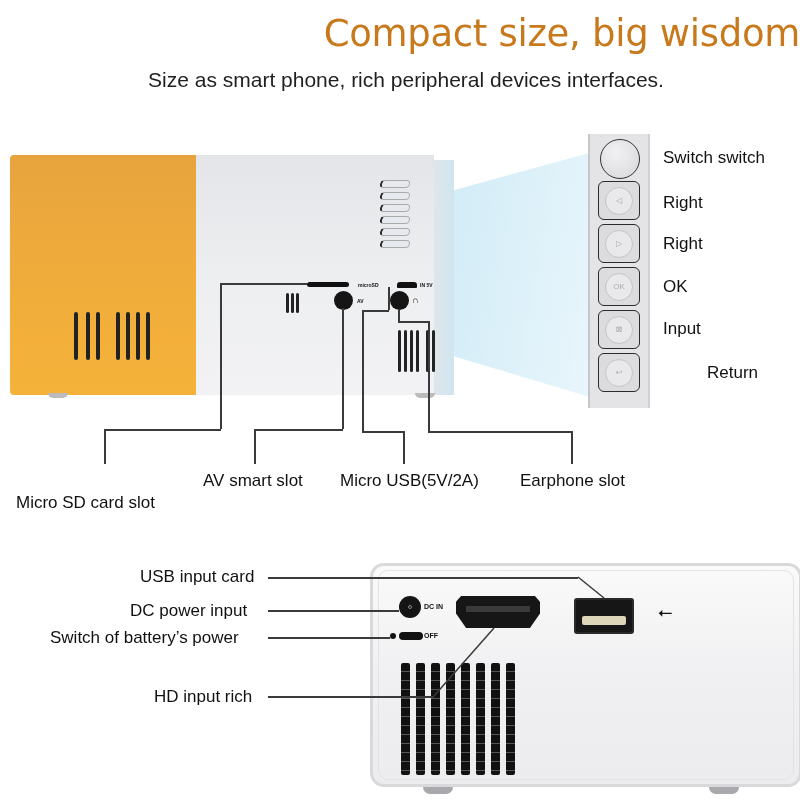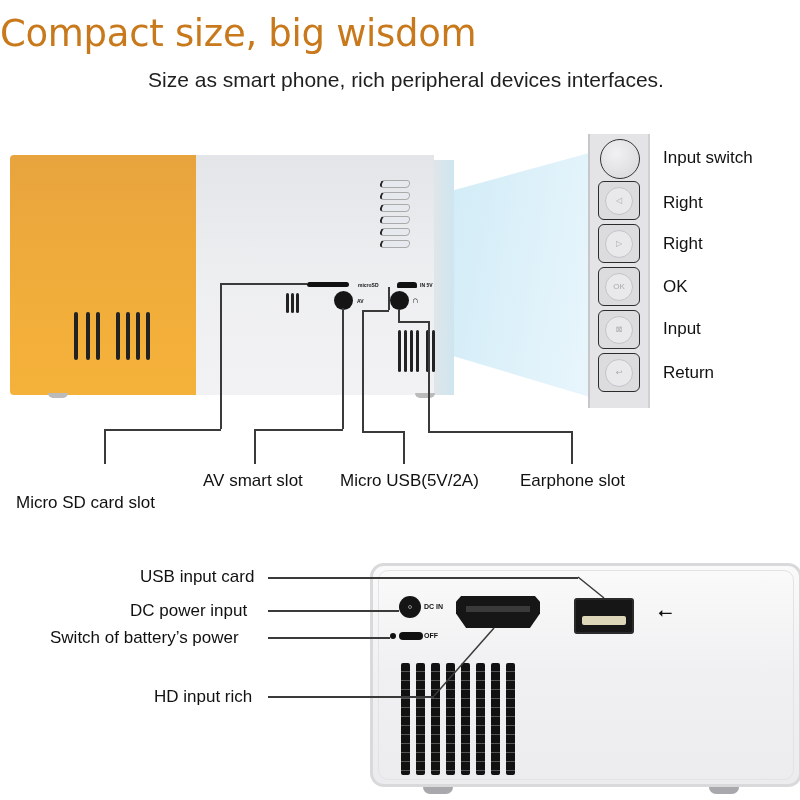--- a/index.html
+++ b/index.html
@@ -1,20 +1,20 @@
 <!DOCTYPE html>
 <html><head>
 <meta charset="utf-8">
 <style>
   * { box-sizing: border-box; margin: 0; padding: 0; }
   html, body { width: 800px; height: 800px; background: #ffffff; overflow: hidden; }
   body { position: relative; font-family: "Liberation Sans", sans-serif; color: #1a1a1a; }
   .abs { position: absolute; }
 
-  .title { left: 0; top: 12px; width: 800px; text-align: left; font-family: "DejaVu Sans", sans-serif; font-size: 37px; color: #c8791c; letter-spacing: -0.3px; }
+  .title { left: 0; top: 12px; width: 800px; text-align: right; font-family: "DejaVu Sans", sans-serif; font-size: 37px; color: #c8791c; letter-spacing: -0.3px; }
   .subtitle { left: 0; top: 68px; width: 812px; text-align: center; font-size: 21px; color: #1f1f1f; }
 
   
   .beam { left: 400px; top: 150px; width: 200px; height: 250px; background: linear-gradient(100deg, rgba(200,232,245,0.95), rgba(220,240,250,0.6)); clip-path: polygon(0 22%, 100% 0, 100% 100%, 8% 78%); }
   .proj-orange { left: 10px; top: 155px; width: 186px; height: 240px; background: linear-gradient(180deg, #e7a43e 0%, #f0ac3a 50%, #f5b23a 100%); border-radius: 4px 0 0 4px; }
   .proj-white { left: 196px; top: 155px; width: 238px; height: 240px; background: linear-gradient(180deg, #e4e5e8 0%, #eeeff1 55%, #f2f2f4 100%); }
   .proj-right-edge { left: 434px; top: 160px; width: 20px; height: 235px; background: linear-gradient(90deg, #dfe6ea, #cfe5ef); }
   .foot { height: 5px; width: 20px; background: #bbb; border-radius: 0 0 6px 6px; }
   .vent-bar { width: 4px; background: #222; border-radius: 2px; }
 
@@ -151,26 +151,26 @@
 <div class="abs pbtn" style="top:267px;">
     <div class="pbtn-inner">OK</div>
   </div>
 <div class="abs pbtn" style="top:310px;">
     <div class="pbtn-inner">⊠</div>
   </div>
 <div class="abs pbtn" style="top:353px;">
     <div class="pbtn-inner">↩</div>
   </div>
 
-<div class="abs panel-label" style="top:148px;">Input switch</div>
+<div class="abs panel-label" style="top:148px;">Switch switch</div>
 <div class="abs panel-label" style="top:193px;">Right</div>
 <div class="abs panel-label" style="top:234px;">Right</div>
 <div class="abs panel-label" style="top:277px;">OK</div>
 <div class="abs panel-label" style="top:319px;">Input</div>
-<div class="abs panel-label" style="top:363px;">Return</div>
+<div class="abs panel-label" style="top:363px;margin-left:44px;">Return</div>
 
 <div>
   <div class="abs rear"></div>
   <div class="abs rear-inner"></div>
   <div class="abs rear-foot" style="left:423px;top:787px;width:30px;"></div>
   <div class="abs rear-foot" style="left:709px;top:787px;width:30px;"></div>
 
   <div class="abs dc-jack"></div>
   <div class="abs dc-dot"></div>
   <div class="abs tiny-label" style="left:424px;top:603px;font-size:7px;">DC IN</div>

